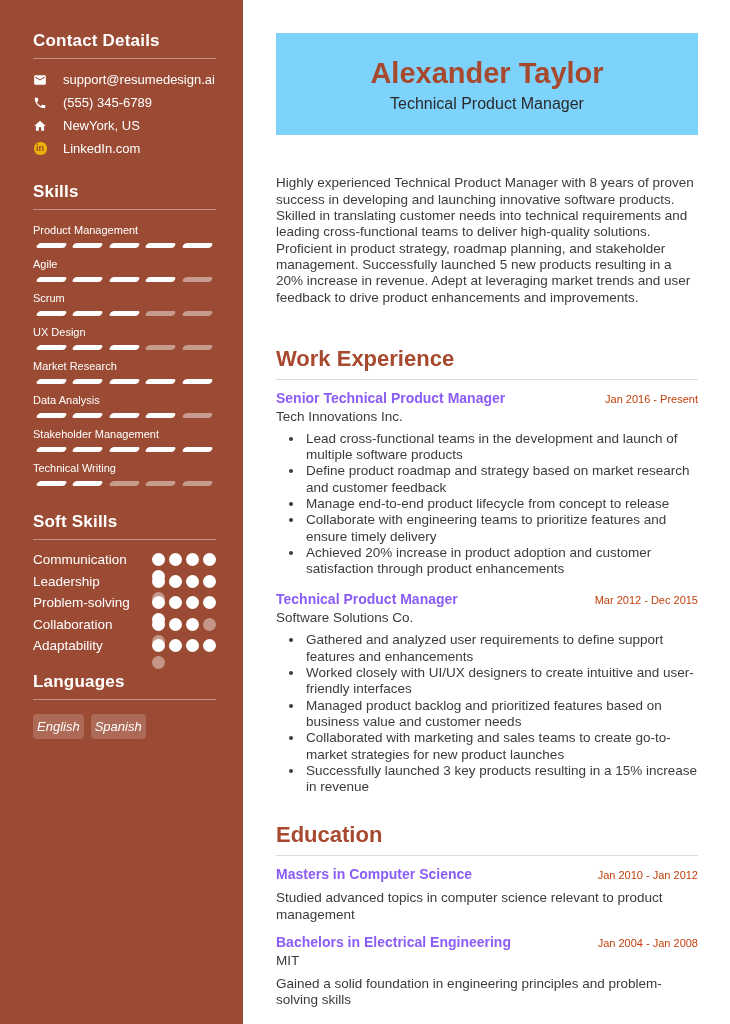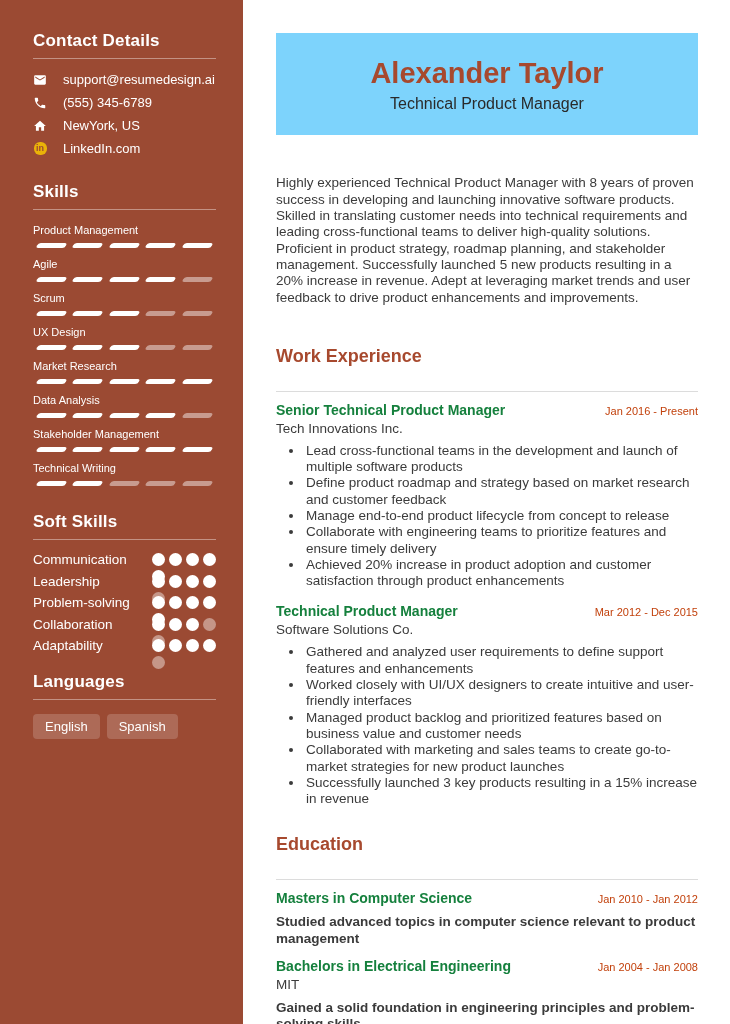--- a/index.html
+++ b/index.html
@@ -27,43 +27,43 @@
   .seg.empty{background:rgba(255,255,255,.45);}
 
   .soft-row{display:flex;align-items:center;height:13px;margin-bottom:8.5px;}
   .soft-label{flex:1;font-size:13.5px;line-height:13px;}
   .dots{width:64px;height:13px;display:flex;flex-wrap:wrap;gap:4px;align-content:flex-start;overflow:visible;}
   .dot{width:13px;height:13px;border-radius:50%;background:#fff;flex-shrink:0;}
   .dot.empty{background:rgba(255,255,255,.42);}
   .softskills-wrap{padding-top:13px;margin-bottom:20px;}
 
   .pills{display:flex;gap:7px;padding-top:14px;}
-  .pill{background:rgba(255,255,255,.18);border-radius:4px;padding:6px 12px;font-size:13px;line-height:13px;}
+  .pill{background:rgba(255,255,255,.18);border-radius:4px;padding:6px 4px;font-size:13px;line-height:13px;font-style:italic;}
 
   
   .main{flex:1;box-sizing:border-box;padding:33px 32px 30px 33px;color:#3b3b3b;}
   .name-box{background:#7dd3fc;text-align:center;padding:25px 10px 22px;margin-bottom:40px;}
   .name{font-size:29px;font-weight:bold;color:#a7492e;margin:0 0 7px;line-height:1.05;}
   .role{font-size:16px;color:#2a2a2a;margin:0;}
 
   .summary{font-size:13.5px;line-height:16.3px;margin:0 0 40px;color:#3b3b3b;}
 
-  .sec-title{font-size:18px;font-weight:bold;color:#a7492e;margin:0 0 0;padding-bottom:24px;
+  .sec-title{font-size:22px;font-weight:bold;color:#a7492e;margin:0 0 0;padding-bottom:7px;
              border-bottom:1px solid #dcdcdc;}
   .sec{margin-bottom:27px;}
   .sec-body{padding-top:10px;}
 
   .entry-head{display:flex;justify-content:space-between;align-items:baseline;}
-  .entry-title{font-size:14px;font-weight:bold;color:#15803d;line-height:17px;}
+  .entry-title{font-size:14px;font-weight:bold;color:#8b5cf6;line-height:17px;}
   .entry-date{font-size:11px;color:#c2410c;white-space:nowrap;margin-left:12px;}
   .entry-sub{font-size:13.5px;color:#3b3b3b;margin-top:2px;line-height:16px;}
   .job ul{margin:6px 0 14px;padding-left:28px;}
   .job li{font-size:13.5px;line-height:16.3px;margin:0;padding-left:2px;}
   .edu{margin-bottom:11px;}
-  .edu-desc{font-size:13.5px;line-height:16.3px;margin-top:7px;font-weight:bold;}
+  .edu-desc{font-size:13.5px;line-height:16.3px;margin-top:7px;}
 </style>
 </head>
 <body>
 
 <div class="page">
 
   <aside class="sidebar">
 
     <div class="side-section">
       <h2 class="side-title">Contact Details</h2>

